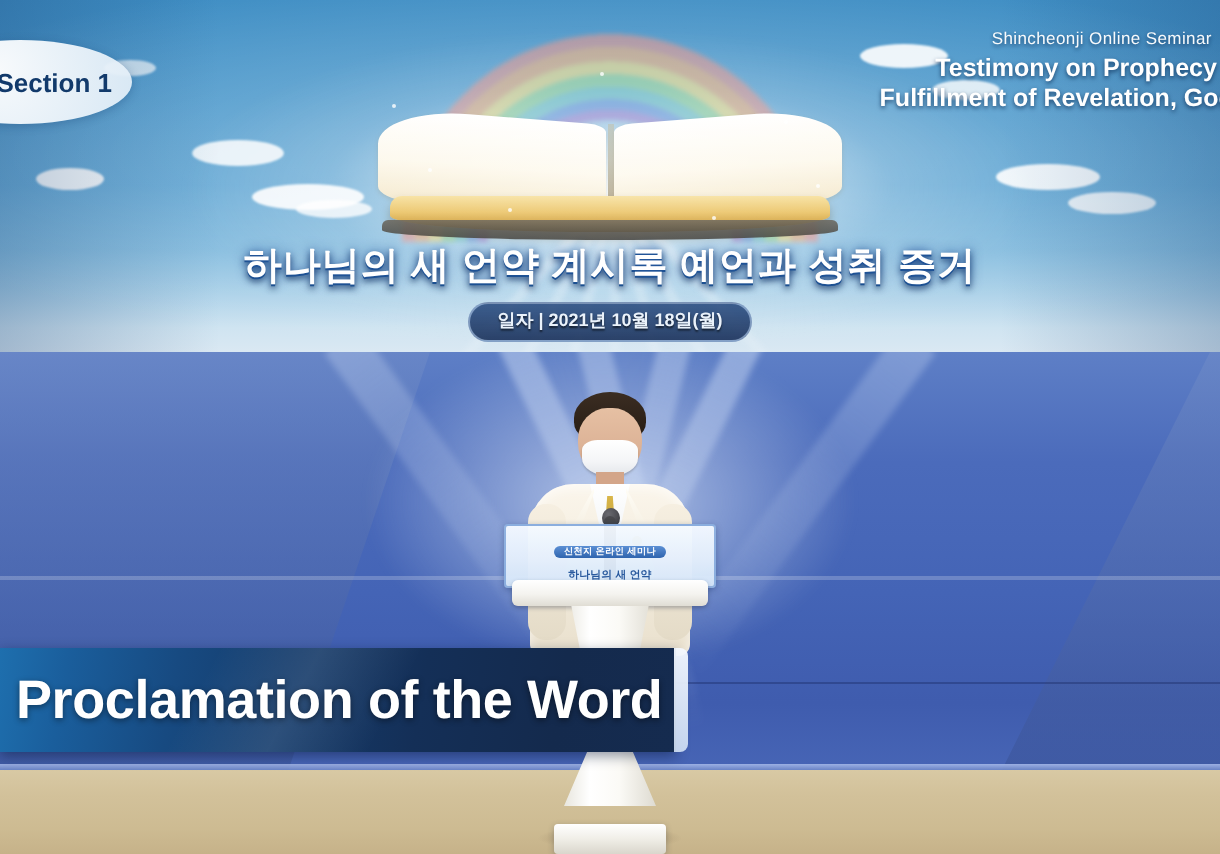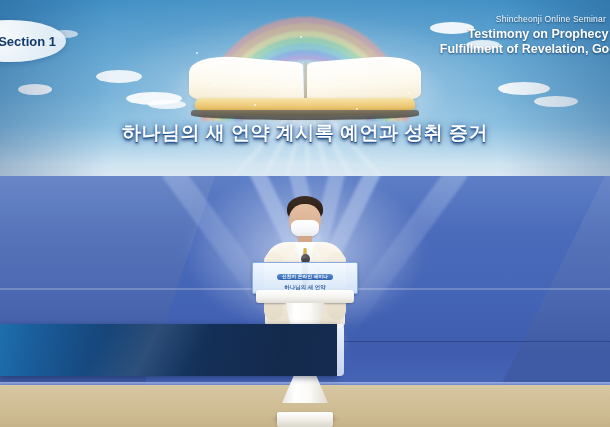--- a/index.html
+++ b/index.html
@@ -419,20 +419,21 @@
     <div class="spark" style="left:300px; top:36px;"></div>
     <div class="spark" style="left:254px; top:104px;"></div>
     <div class="spark" style="left:356px; top:108px;"></div>
 
     <div class="sky-vignette"></div>
   </div>
 
   <div class="screen-title-wrap">
     <div class="screen-title">하나님의 새 언약 계시록 예언과 성취 증거</div>
     <br>
+    <div class="date-pill">일자  |  2021년 10월 18일(월)</div>
   </div>
 
   <div class="section-badge">
     <span>Section 1</span>
   </div>
 
   <div class="seminar-text">
     <div class="st-small">Shincheonji Online Seminar</div>
     <div class="st-l1">Testimony on Prophecy and</div>
     <div class="st-l2">Fulfillment of Revelation, God's Word</div>
@@ -484,16 +485,17 @@
 
   <div class="podium">
     <div class="podium-top"></div>
     <div class="podium-body"></div>
     <div class="podium-shadow"></div>
     <div class="podium-base"></div>
   </div>
 
   <div class="lower-third">
     <div class="lt-sheen"></div>
+    <div class="lt-text">Proclamation of the Word</div>
   </div>
   <div class="lt-cap"></div>
 
 </div>
 
 </body></html>

